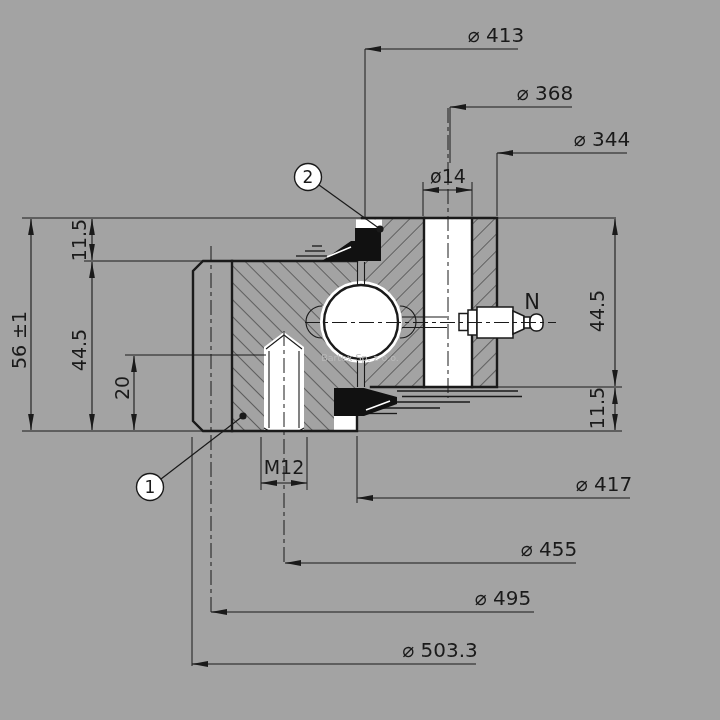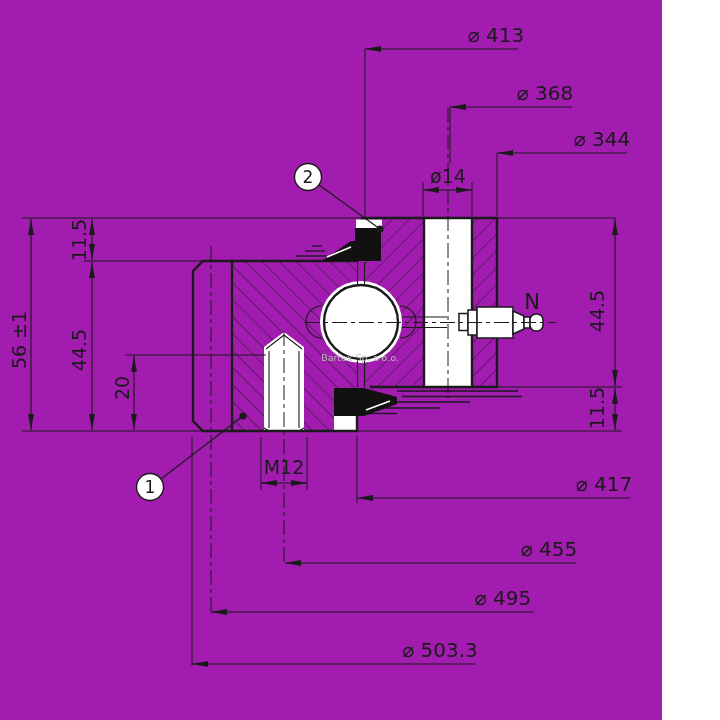--- a/index.html
+++ b/index.html
@@ -1,16 +1,16 @@
 <!DOCTYPE html>
 <html><head>
 <meta charset="utf-8">
 <style>
   html,body{margin:0;padding:0;background:#ffffff;}
-  .page{width:662px;height:720px;position:relative;background:#a21caf;overflow:hidden;}
+  .page{width:720px;height:720px;position:relative;background:#a3a3a3;overflow:hidden;}
   svg{display:block;}
   text{font-family:"DejaVu Sans","Liberation Sans",sans-serif;fill:#1a1a1a;}
   .dimtxt{font-size:20px;}
   .dimtxt-sm{font-size:19px;}
   .callout-txt{font-size:17px;}
   .n-txt{font-size:21px;}
   .wm{font-size:9.5px;fill:#b9b9b9;}
 </style>
 </head>
 <body>

